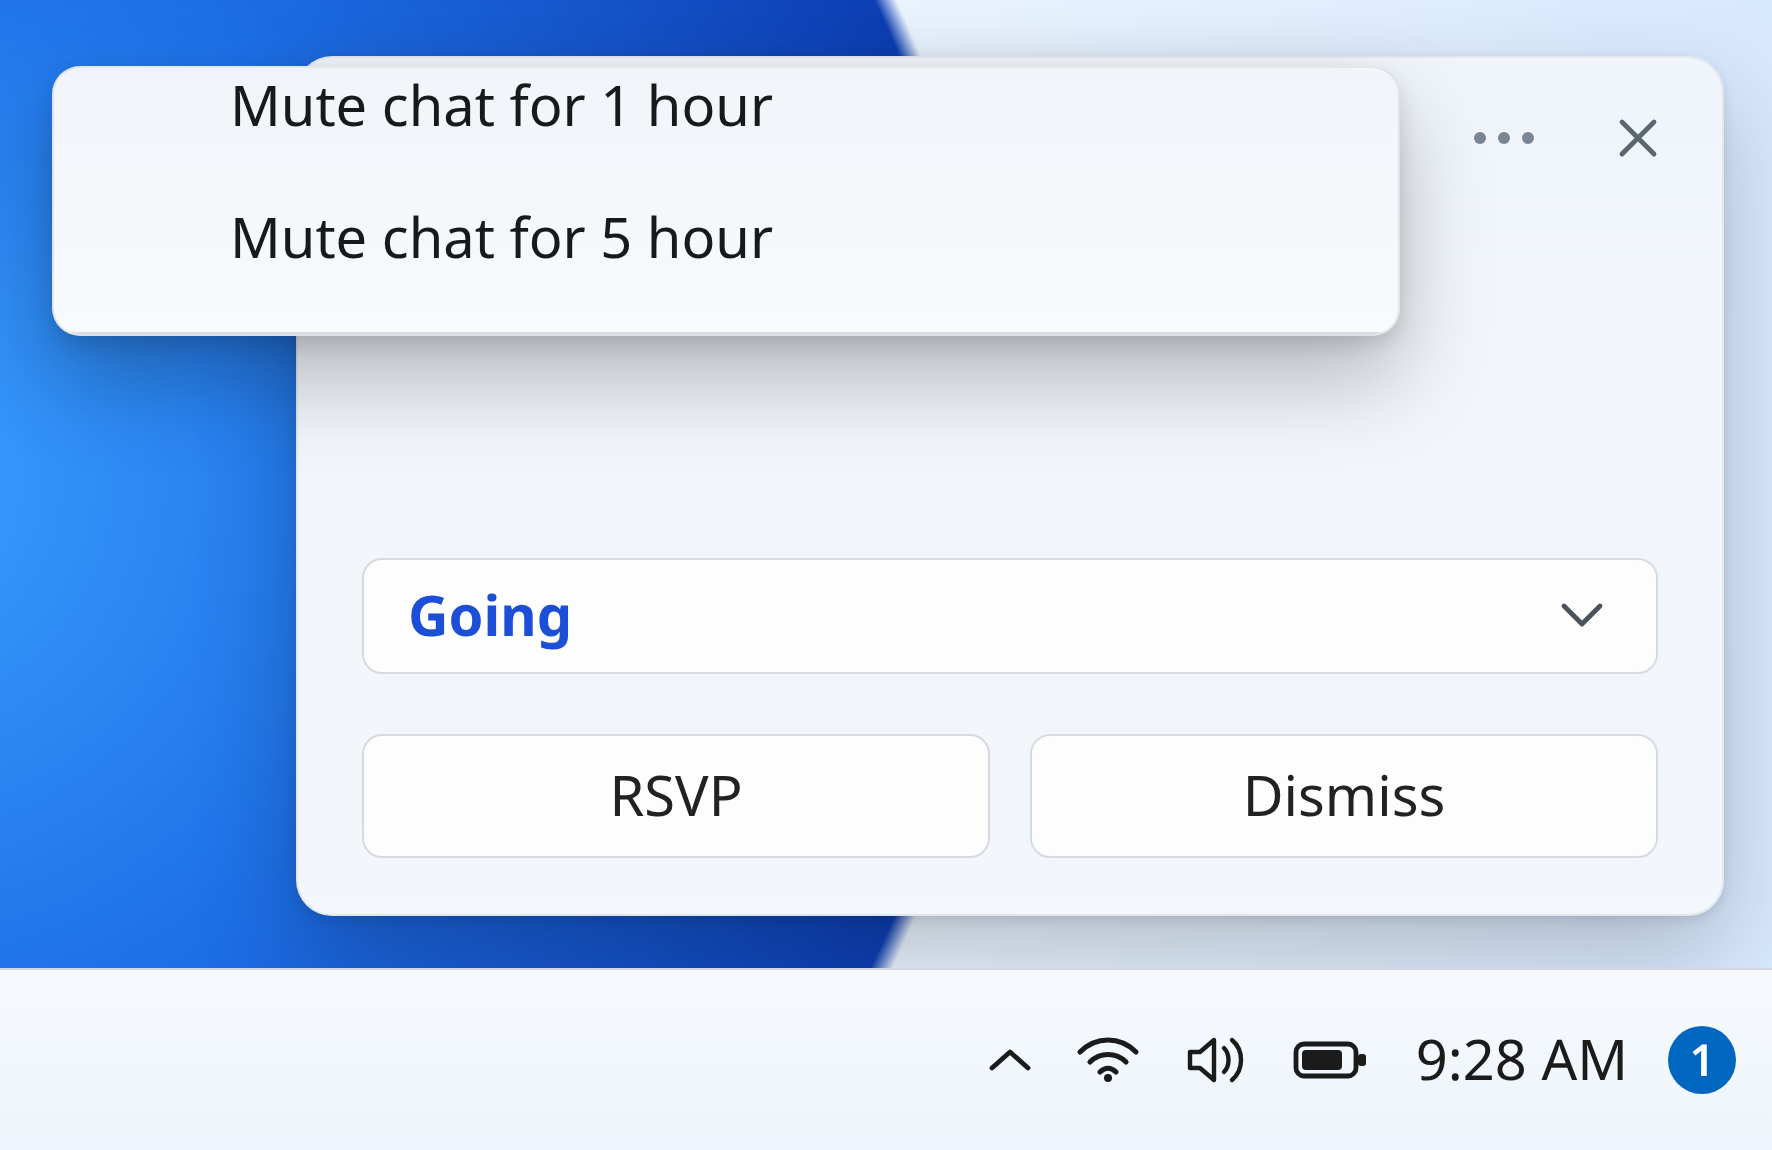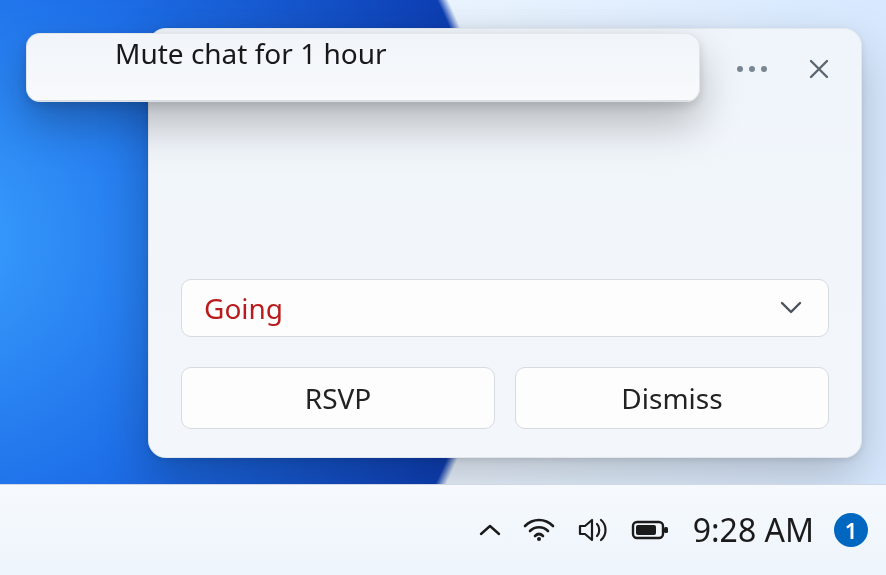--- a/index.html
+++ b/index.html
@@ -52,22 +52,23 @@
     right: 32px;
     top: 250px;
     height: 56px;
     background: #fdfdfe;
     border: 1px solid #d6dbe1;
     border-radius: 10px;
     display: flex;
     align-items: center;
     padding: 0 26px 0 22px;
     justify-content: space-between;
-    color: #b91c1c;
-    font-size: 28px;
+    color: #1d4ed8;
+    font-size: 28px;
+    font-weight: bold;
   }
   .chevron svg { display:block; }
   
   .btn-row {
     position: absolute;
     left: 32px;
     right: 32px;
     top: 338px;
     display: flex;
     gap: 20px;
@@ -127,21 +128,21 @@
   }
   .tray {
     display: flex;
     align-items: center;
     gap: 22px;
   }
   .tray-icon svg { display:block; }
   .clock {
     text-align: right;
     line-height: 1.15;
-    font-size: 32px;
+    font-size: 28px;
     color: #1b1b1b;
     margin-left: 10px;
   }
   .badge {
     width: 34px; height: 34px;
     border-radius: 50%;
     background: #0067c0;
     color: #fff;
     display: flex;
     align-items: center;
@@ -186,20 +187,23 @@
     <div class="btn">
       <span>Dismiss</span>
     </div>
   </div>
 </div>
 
 <div class="context-menu">
   <div class="cm-item noicon">
     <span>Mute chat for 1 hour</span>
   </div>
+  <div class="cm-item noicon">
+    <span>Mute chat for 5 hour</span>
+  </div>
   <div class="cm-sep"></div>
 </div>
 
 <div class="taskbar">
   <div class="tray">
     <span class="tray-icon">
       <svg width="22" height="14" viewBox="0 0 22 14">
         <path d="M2 11 L11 3 L20 11" stroke="#1b1b1b" stroke-width="2.4" stroke-linecap="round" stroke-linejoin="round" fill="none"></path>
       </svg>
     </span>

